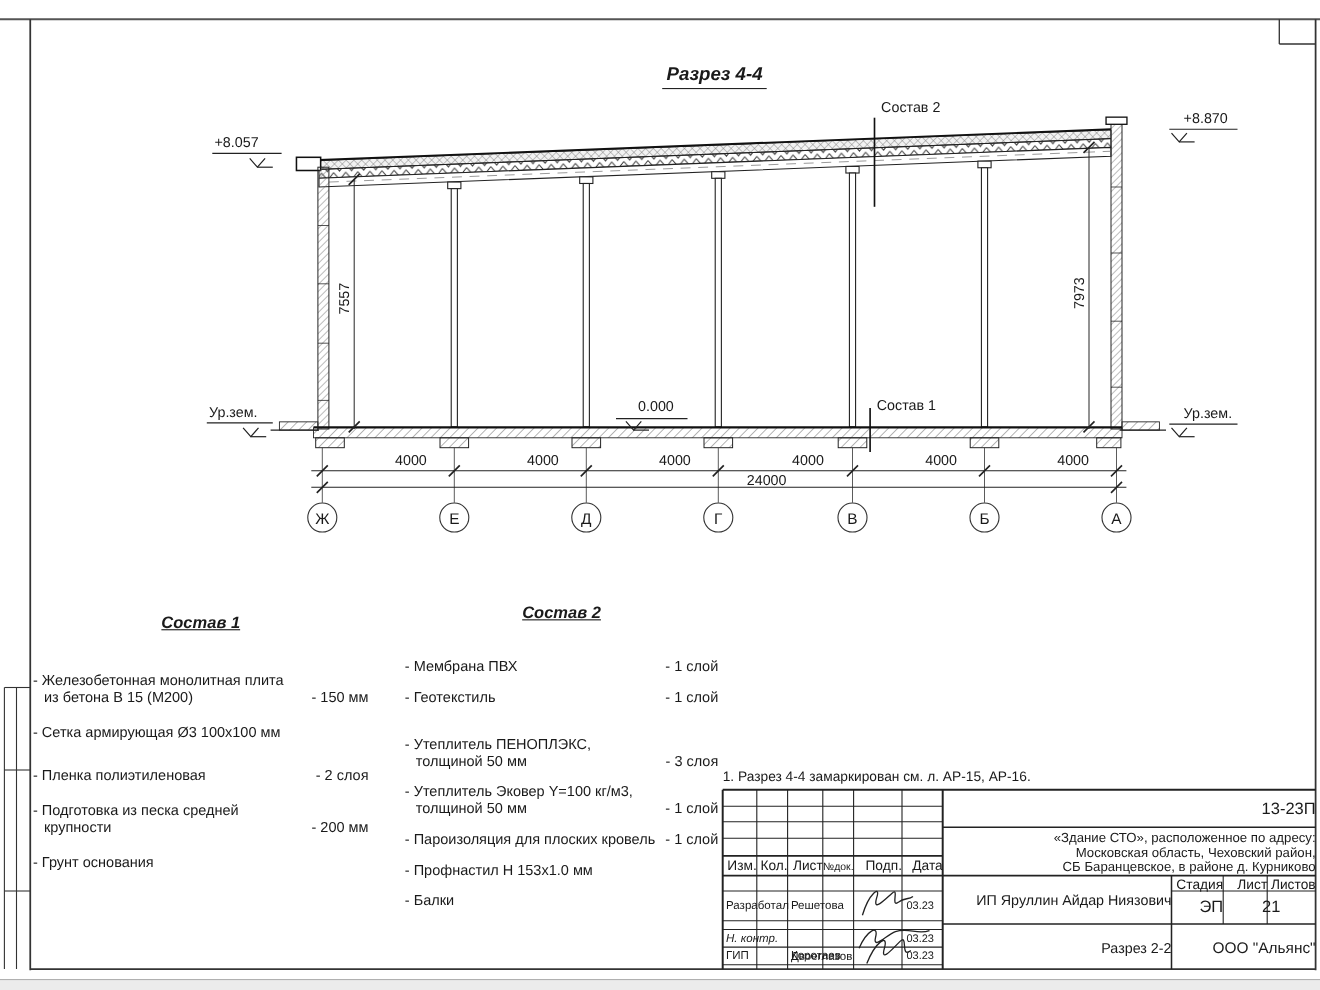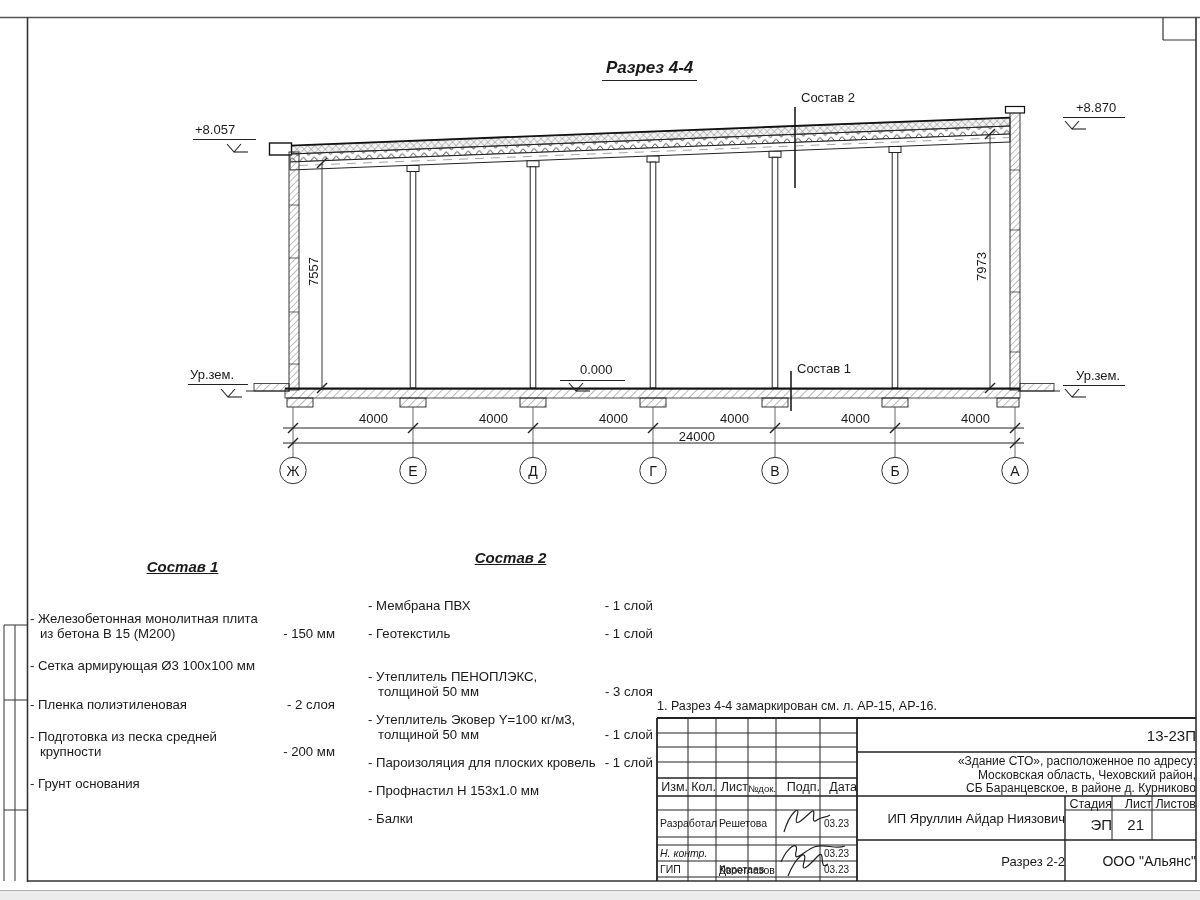--- a/index.html
+++ b/index.html
@@ -369,17 +369,17 @@
   </div>
 
   <div class="t c" style="left:857px;top:811px;width:208px;font-size:13px;">ИП Яруллин Айдар Ниязович</div>
   <div class="t c" style="left:857px;top:854px;width:208px;font-size:13px;">Разрез 2-2</div>
   <div class="t c" style="left:1065px;top:853px;width:131px;font-size:14px;">ООО "Альянс"</div>
 
   <div class="t tb c" style="left:1065px;top:797px;width:47px;">Стадия</div>
   <div class="t tb c" style="left:1112px;top:797px;width:40px;">Лист</div>
   <div class="t tb c" style="left:1152px;top:797px;width:44px;">Листов</div>
   <div class="t c" style="left:1065px;top:816px;width:47px;font-size:15px;">ЭП</div>
-  <div class="t c" style="left:1112px;top:816px;width:32px;font-size:15px;">21</div>
+  <div class="t c" style="left:1112px;top:816px;width:32px;font-size:15px;padding-left:20px;">21</div>
   <div class="t c" style="left:1152px;top:816px;width:65px;font-size:15px;">22</div>
 
   <div class="bottom-strip"></div>
 </div>
 
 </body></html>

